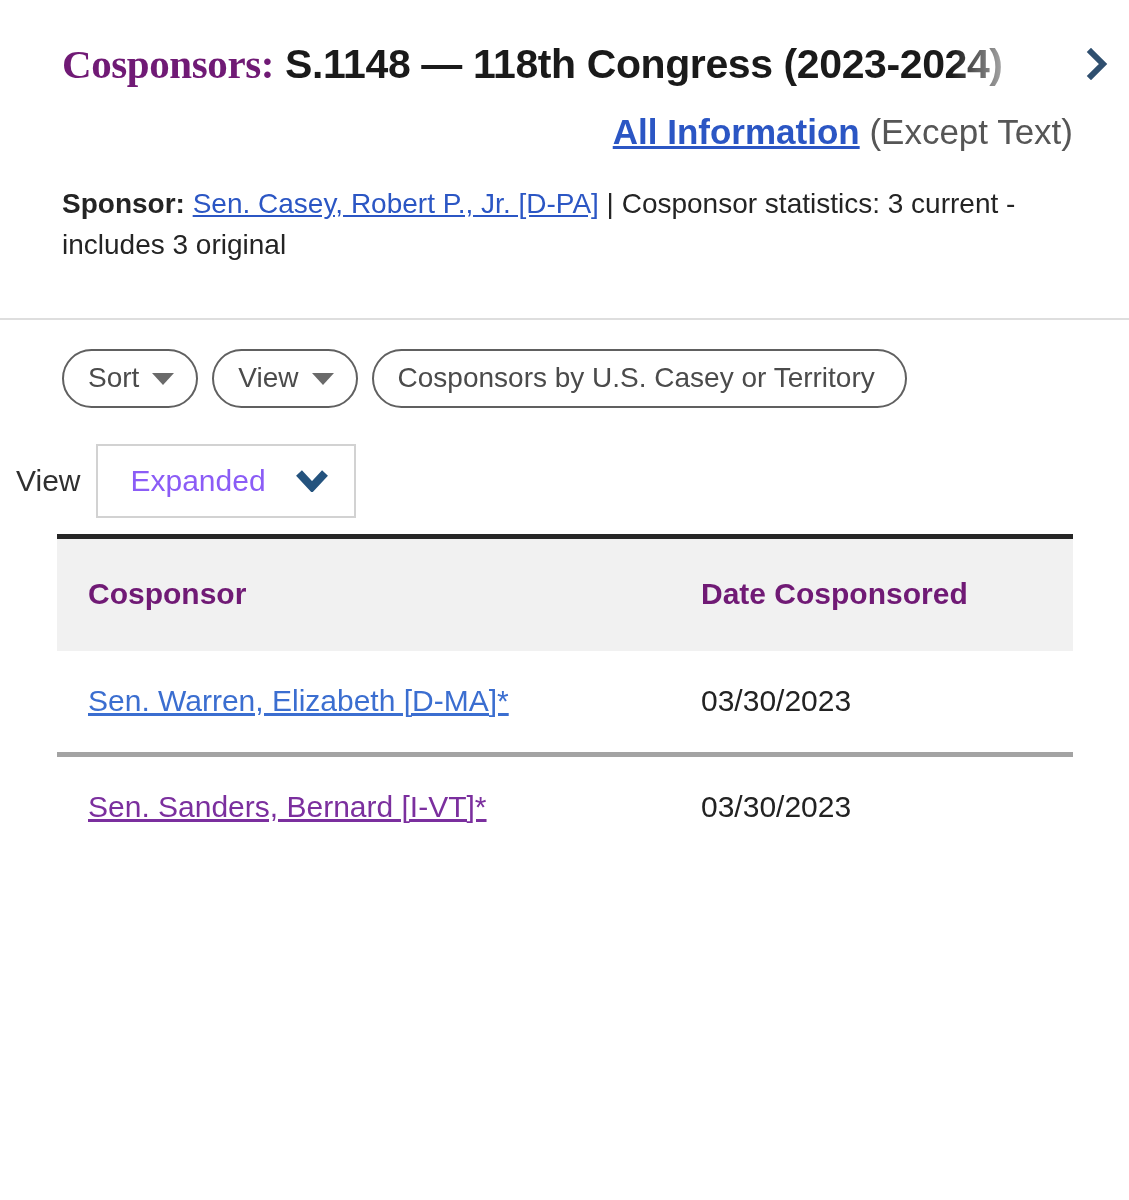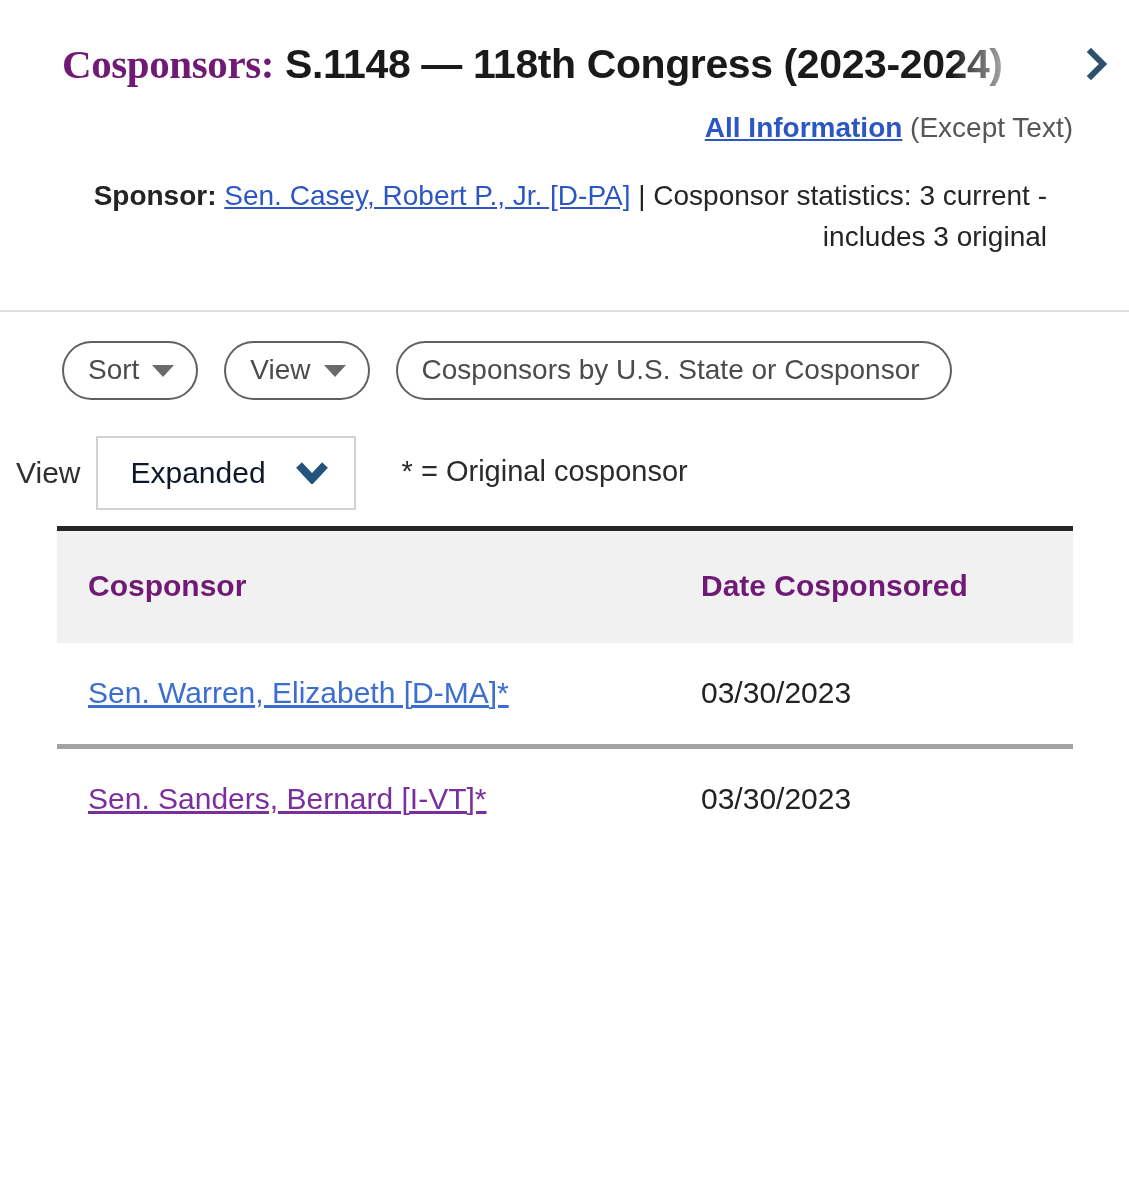--- a/index.html
+++ b/index.html
@@ -29,39 +29,38 @@
   }
   .page-title .label-cosponsors {
     color: #701a75;
     font-family: Liberation Serif, serif;
   }
 
   
   .allinfo-row {
     text-align: right;
     padding: 22px 56px 0 0;
-    font-size: 28px;
+    font-size: 35px;
   }
   .allinfo-link {
     color: #2b56c4;
     text-decoration: underline;
     font-weight: bold;
     cursor: pointer;
   }
   .allinfo-suffix {
     color: #565656;
   }
 
   
   .sponsor-block {
     padding: 32px 82px 0 62px;
     font-size: 28px;
     line-height: 1.45;
     color: #242424;
-    text-align: right;
   }
   .sponsor-label {
     font-weight: bold;
   }
   .sponsor-link {
     color: #2b56c4;
     text-decoration: underline;
     cursor: pointer;
   }
 
@@ -72,21 +71,21 @@
     background: #dedede;
     width: 100%;
   }
 
   
   .filter-bar {
     position: relative;
     padding: 29px 0 0 62px;
     display: flex;
     align-items: center;
-    gap: 26px;
+    gap: 14px;
     white-space: nowrap;
     overflow: hidden;
   }
   .pill {
     display: inline-flex;
     align-items: center;
     gap: 13px;
     border: 2px solid #606060;
     border-radius: 30px;
     padding: 11px 22px 12px 24px;
@@ -142,21 +141,21 @@
     border: 2px solid #d2d2d2;
     background: #fff;
     padding: 18px 26px 18px 32px;
     display: inline-flex;
     align-items: center;
     gap: 30px;
     cursor: pointer;
   }
   .view-select-value {
     font-size: 30px;
-    color: #0f172a;
+    color: #8b5cf6;
   }
   .chev-down-thick {
     width: 32px;
     height: 22px;
   }
   .original-note {
     font-size: 29px;
     color: #2b2b2b;
     margin-left: 46px;
     margin-top: -2px;
@@ -227,37 +226,36 @@
 <div class="filter-bar">
   <div class="pill">
     <span>Sort</span>
     <span class="caret-down"></span>
   </div>
   <div class="pill">
     <span>View</span>
     <span class="caret-down"></span>
   </div>
   <div class="pill wide">
-    <span>Cosponsors by U.S. State or Cosponsor</span>
+    <span>Cosponsors by U.S. Casey or Territory</span>
   </div>
 </div>
 <div class="filter-fade"></div>
 <svg class="chev-right" viewBox="0 0 32 32">
   <path d="M10 4 L22 16 L10 28" fill="none" stroke="#2f4f6f" stroke-width="6" stroke-linecap="square" stroke-linejoin="miter"></path>
 </svg>
 
 <div class="view-row">
   <span class="view-label">View</span>
   <div class="view-select">
     <span class="view-select-value">Expanded</span>
     <svg class="chev-down-thick" viewBox="0 0 32 22">
       <path d="M3 3 L16 17 L29 3" fill="none" stroke="#24537e" stroke-width="8" stroke-linecap="butt" stroke-linejoin="miter"></path>
     </svg>
   </div>
-  <span class="original-note">* = Original cosponsor</span>
 </div>
 
 <div class="table-wrap">
   <table class="cosponsor-table">
     <colgroup>
         <col class="c-name">
         <col class="c-date">
       </colgroup>
     <thead>
       <tr>

